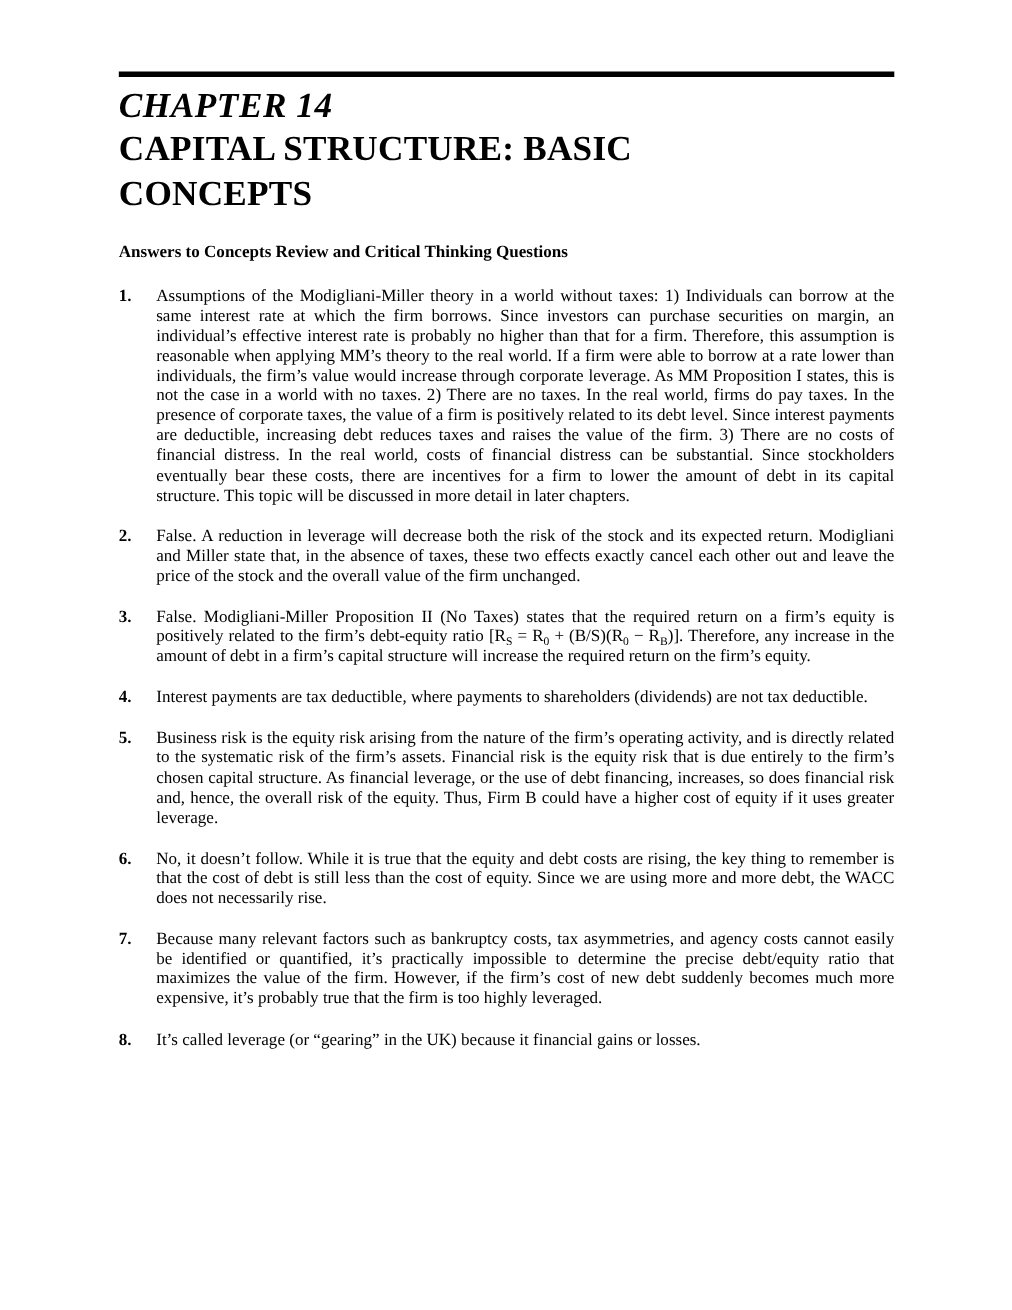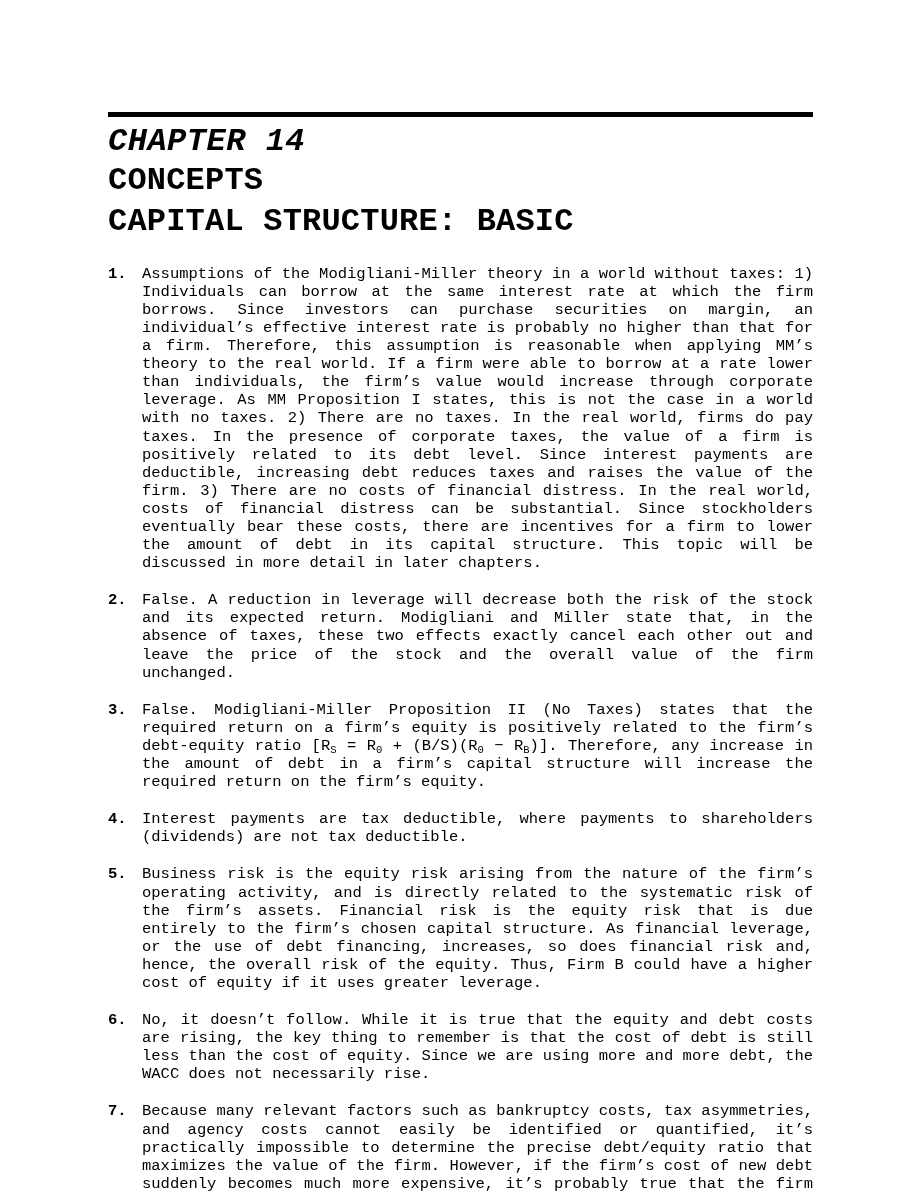--- a/index.html
+++ b/index.html
@@ -7,23 +7,22 @@
   body {
     width: 920px;
     height: 1191px;
     background: #ffffff;
     color: #000000;
     font-family: "Liberation Serif", serif;
   }
   .page {
     width: 920px;
     height: 1191px;
-    padding: 112px 107px 40px 108px;
+    padding: 65px 107px 40px 108px;
     overflow: hidden;
-    font-family: Liberation Mono, monospace;
   }
   .rule {
     height: 5px;
     background: #000;
     border: none;
     margin: 0 0 7px 0;
   }
   .chapter {
     font-size: 32px;
     font-weight: bold;
@@ -74,24 +73,25 @@
 </head>
 <body>
 
 <main class="page">
 
   <hr class="rule">
 
   <h1 class="chapter">CHAPTER 14</h1>
 
   <div>
+    <div class="title-line">CAPITAL STRUCTURE: BASIC</div>
     <div class="title-line">CONCEPTS</div>
-    <div class="title-line">CAPITAL STRUCTURE: BASIC</div>
   </div>
 
+  <h2 class="section-heading">Answers to Concepts Review and Critical Thinking Questions</h2>
 
   <ol class="answers" id="answers-list">
   <li class="answer">
     <span class="num">1.</span>
     <div class="txt">Assumptions of the Modigliani-Miller theory in a world without taxes: 1) Individuals can borrow at the same interest rate at which the firm borrows. Since investors can purchase securities on margin, an individual’s effective interest rate is probably no higher than that for a firm. Therefore, this assumption is reasonable when applying MM’s theory to the real world. If a firm were able to borrow at a rate lower than individuals, the firm’s value would increase through corporate leverage. As MM Proposition I states, this is not the case in a world with no taxes. 2) There are no taxes. In the real world, firms do pay taxes. In the presence of corporate taxes, the value of a firm is positively related to its debt level. Since interest payments are deductible, increasing debt reduces taxes and raises the value of the firm. 3) There are no costs of financial distress. In the real world, costs of financial distress can be substantial. Since stockholders eventually bear these costs, there are incentives for a firm to lower the amount of debt in its capital structure. This topic will be discussed in more detail in later chapters.</div>
   </li>
 
   <li class="answer">
     <span class="num">2.</span>
     <div class="txt">False. A reduction in leverage will decrease both the risk of the stock and its expected return. Modigliani and Miller state that, in the absence of taxes, these two effects exactly cancel each other out and leave the price of the stock and the overall value of the firm unchanged.</div>

